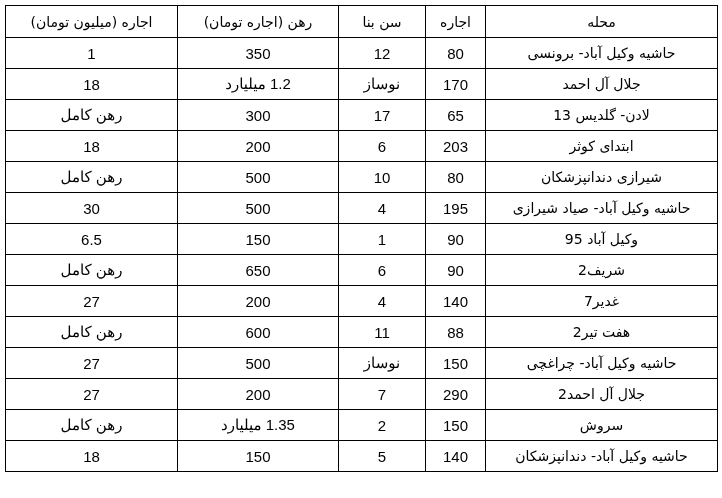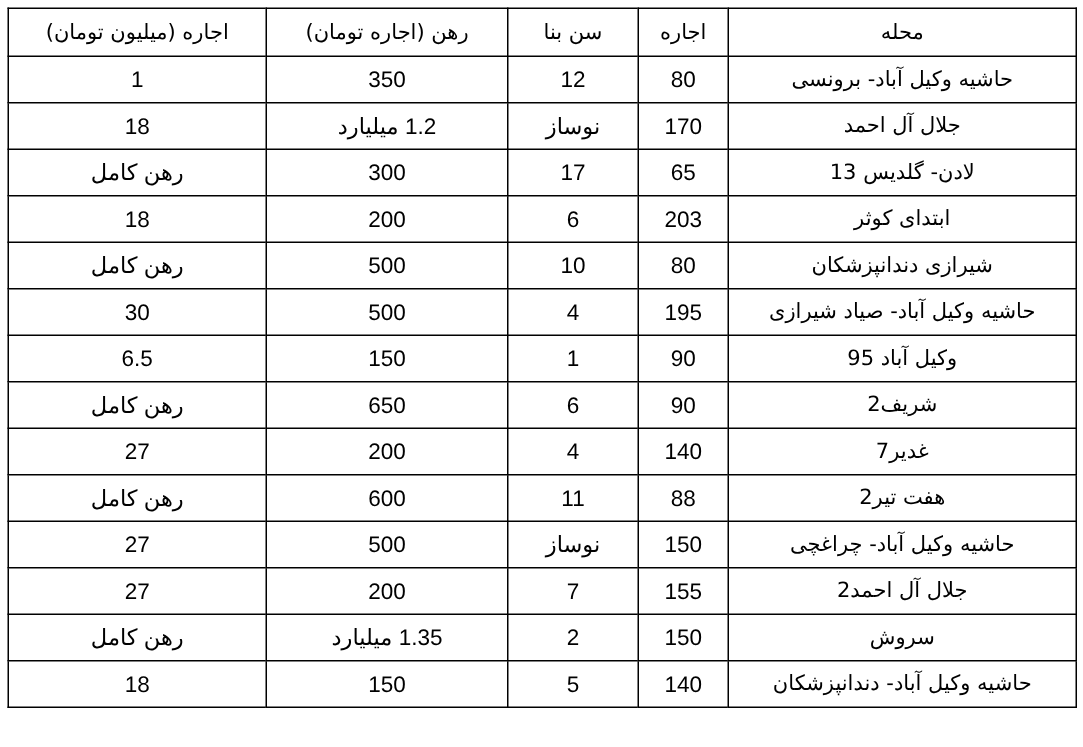--- a/index.html
+++ b/index.html
@@ -141,21 +141,21 @@
       </tr>
       <tr>
         <td>حاشیه وکیل آباد- چراغچی</td>
         <td class="num">150</td>
         <td class="num">نوساز</td>
         <td class="num">500</td>
         <td class="num">27</td>
       </tr>
       <tr>
         <td>جلال آل احمد2</td>
-        <td class="num">155</td>
+        <td class="num">290</td>
         <td class="num">7</td>
         <td class="num">200</td>
         <td class="num">27</td>
       </tr>
       <tr>
         <td>سروش</td>
         <td class="num">150</td>
         <td class="num">2</td>
         <td class="num">1.35 میلیارد</td>
         <td class="num">رهن کامل</td>

